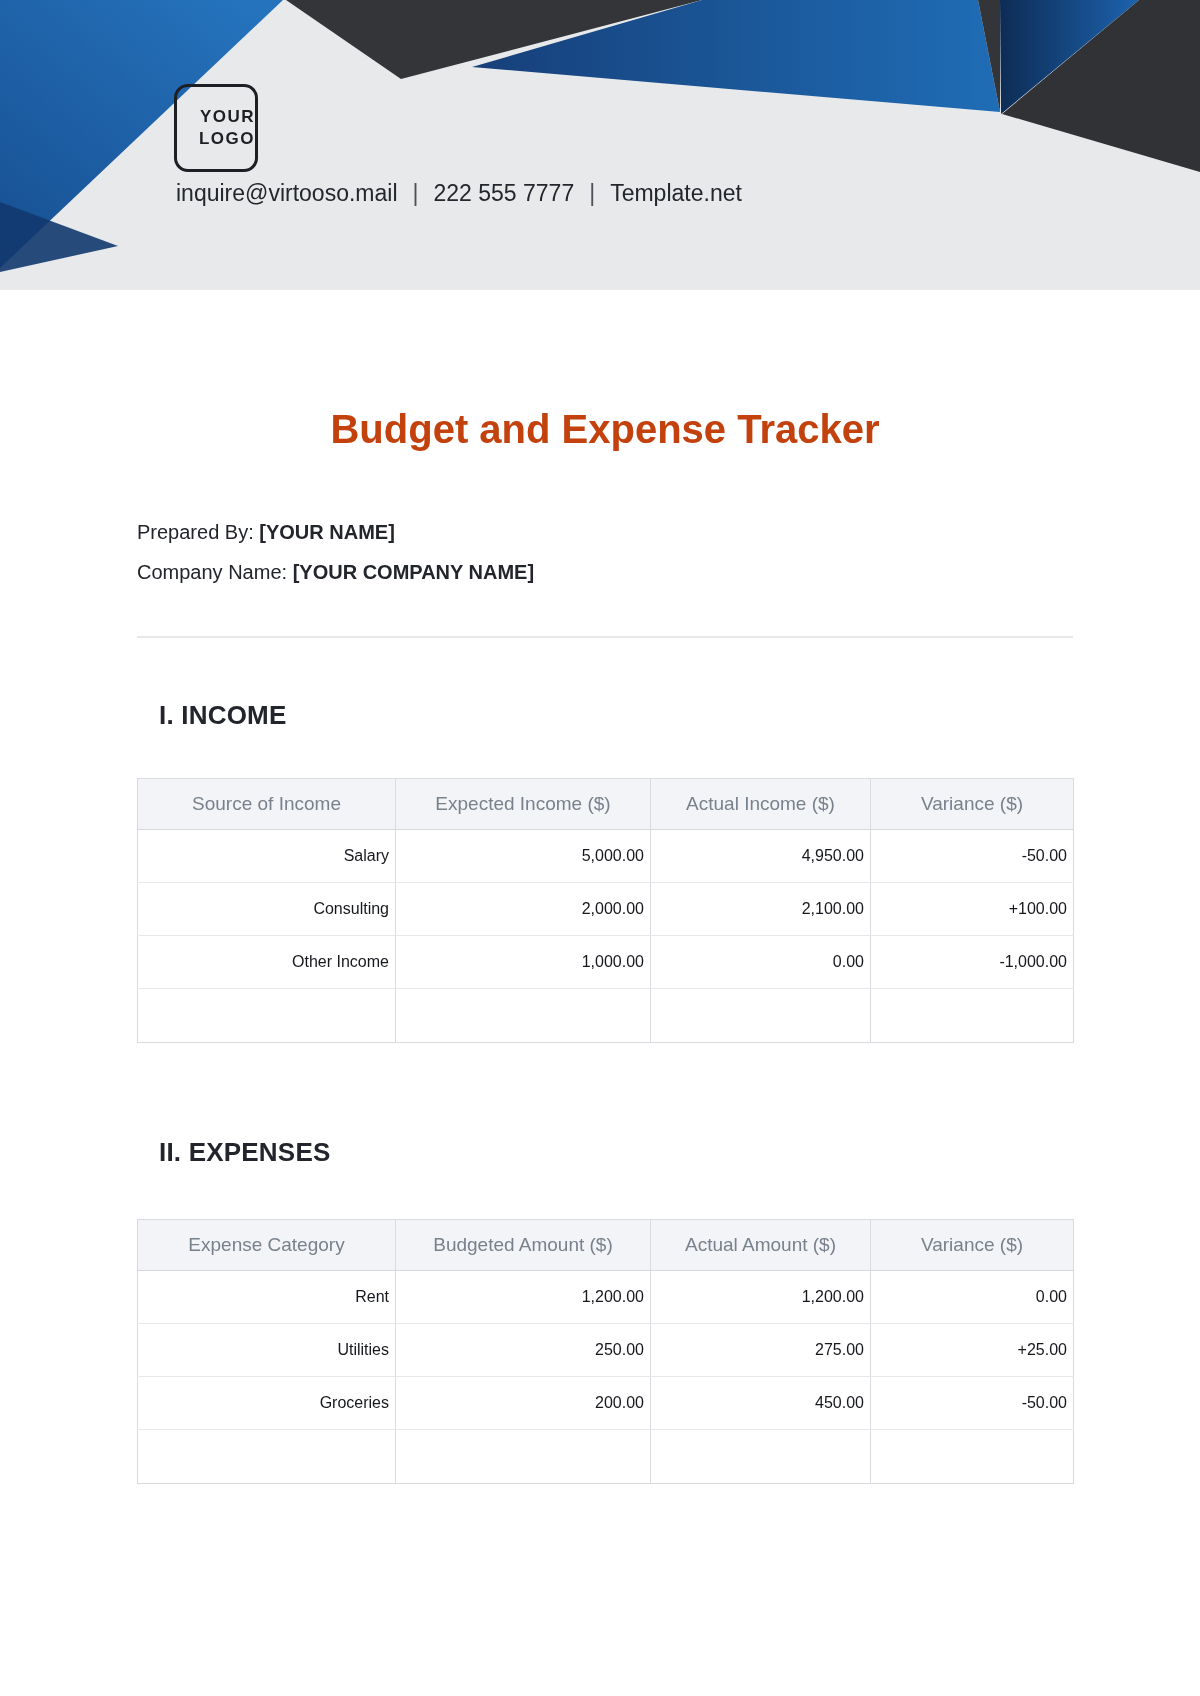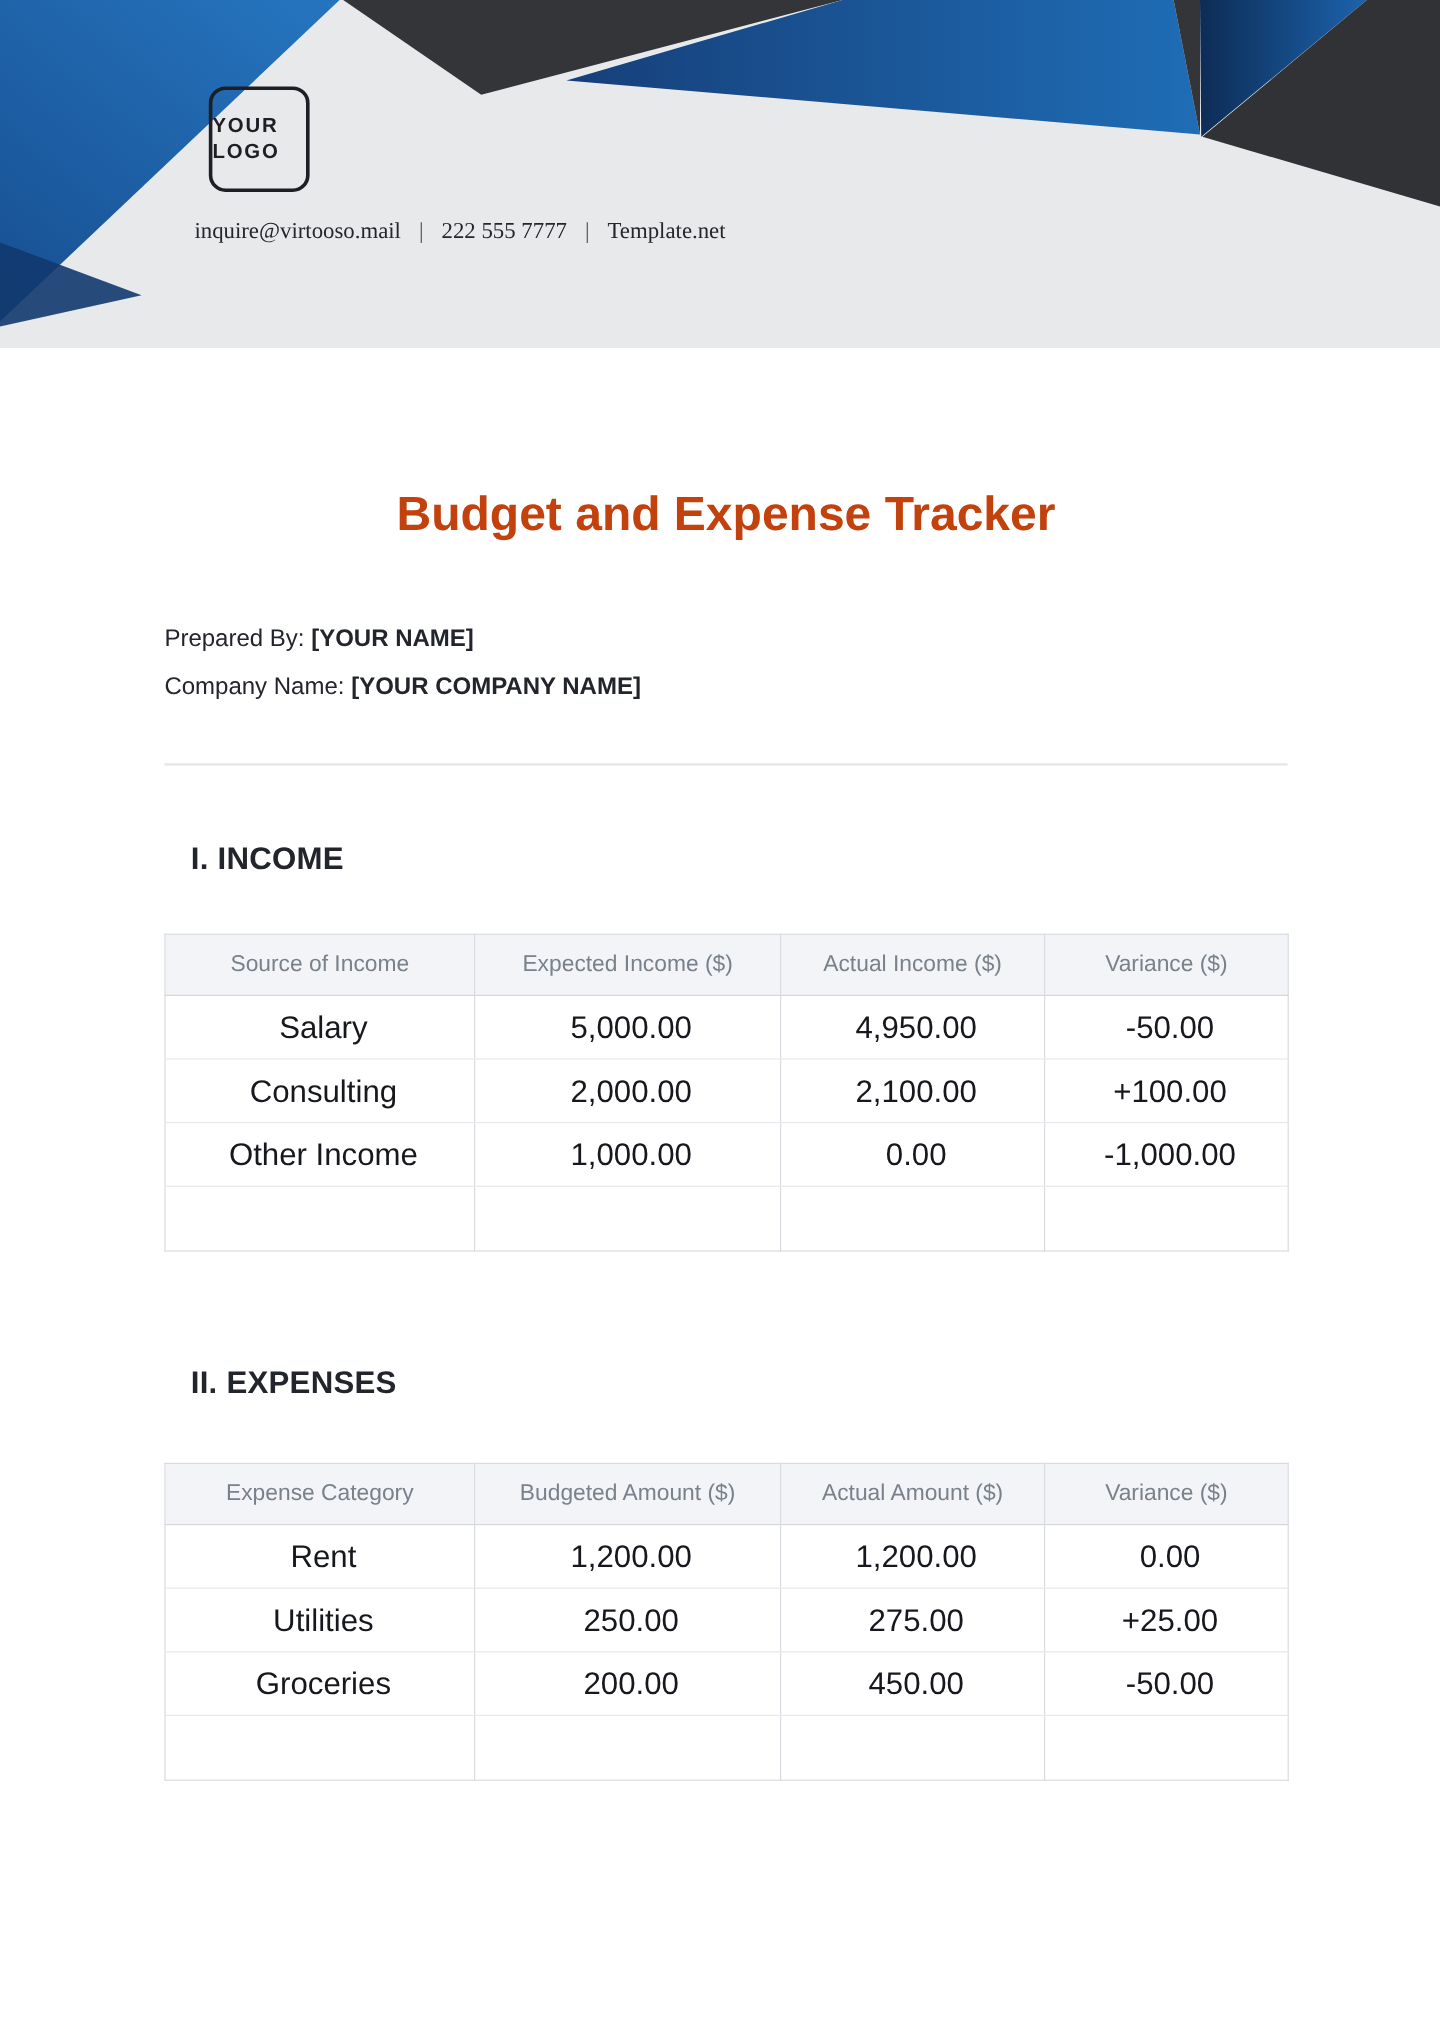--- a/index.html
+++ b/index.html
@@ -7,29 +7,29 @@
     position:relative; width:1200px; height:1696px; margin:0 auto;
     background:#ffffff; overflow:hidden;
     font-family:"Liberation Sans","DejaVu Sans",sans-serif;
     -webkit-font-smoothing:antialiased;
   }
   
   .hero { position:absolute; left:0; top:0; width:1200px; height:290px; background:#e8e9eb; }
   .hero svg { display:block; width:1200px; height:290px; }
   
   .logo-box{
-    position:absolute; left:174px; top:72px; width:84px; height:88px;
+    position:absolute; left:174px; top:84px; width:84px; height:88px;
     border:3px solid #1d1f24; border-radius:14px; box-sizing:border-box;
-    display:flex; flex-direction:column; align-items:flex-start; justify-content:center;
+    display:flex; flex-direction:column; align-items:flex-end; justify-content:center;
     color:#1d1f24; font-size:17px; font-weight:700; letter-spacing:1.5px; line-height:1.28;
   }
   
   .contact{
-    position:absolute; left:162px; top:181px; height:24px; line-height:24px;
-    font-size:19px; color:#23262c; white-space:nowrap;font-family:Liberation Serif, serif;
+    position:absolute; left:176px; top:181px; height:24px; line-height:24px;
+    font-size:23px; color:#23262c; white-space:nowrap;
   }
   .contact .sep{ color:#4d5258; margin:0 15px; }
   
   .doc-title{
     position:absolute; left:137px; top:406px; width:936px; height:46px;
     text-align:center; font-size:40px; font-weight:800; color:#c2410c; line-height:46px;
   }
   .meta{ position:absolute; left:137px; width:936px; height:24px; line-height:24px;
          font-size:20px; color:#22252b; }
   .meta.m1{ top:520px; } .meta.m2{ top:560px; }
@@ -44,21 +44,21 @@
   .tbl-wrap{ position:absolute; left:137px; width:936px; }
   .tbl-wrap.t1{ top:778px; } .tbl-wrap.t2{ top:1219px; }
   table.doc-table{ width:936px; border-collapse:collapse; table-layout:fixed;padding-left:24px; }
   .doc-table col.c1{ width:258px; } .doc-table col.c2{ width:255px; }
   .doc-table col.c3{ width:220px; } .doc-table col.c4{ width:203px; }
   .doc-table th{
     height:50px; background:#f3f4f7; color:#79818d; font-size:19px; font-weight:400;
     text-align:center; padding:0 4px;
   }
   .doc-table td{
-    height:52px; font-size:26px; color:#16181d; text-align:center; padding:0 6px 0 12px;
+    height:52px; font-size:16px; color:#16181d; text-align:right; padding:0 6px 0 12px;
     background:#ffffff; overflow:hidden; white-space:nowrap;
   }
   .doc-table tr.empty-row td{ height:53px; }
   .doc-table th, .doc-table td{
     border:1px solid #e6e8ec; border-left-color:#d9dbe0; border-right-color:#d9dbe0;
   }
   .doc-table th{ border-top-color:#d9dbe0; border-bottom-color:#d5d7dc; }
   .doc-table tr:last-child td{ border-bottom-color:#d9dbe0; }
 </style>
 </head>

